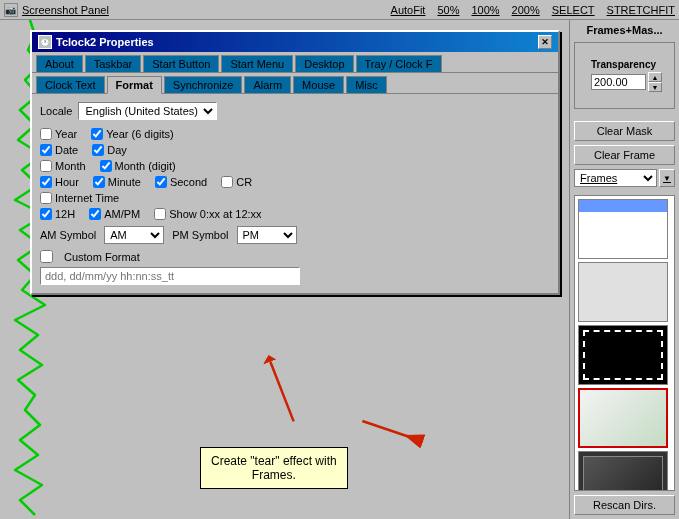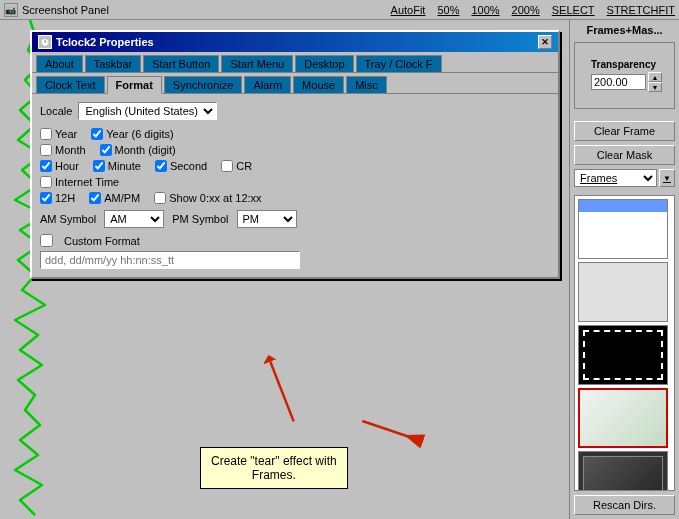--- a/index.html
+++ b/index.html
@@ -27,20 +27,21 @@
       height: 14px;
       background: #c0c0c0;
       margin-right: 4px;
       border: 1px solid #888;
       font-size: 9px;
       display: flex; align-items: center; justify-content: center;
     }
     .top-bar-title {
       font-size: 11px;
       flex: 1;
+      text-decoration: underline;
     }
     .top-bar-links {
       display: flex;
       gap: 12px;
       font-size: 11px;
     }
     .top-bar-links span {
       cursor: default;
     }
 
@@ -495,20 +496,30 @@
             <label class="checkbox-item">
               <input type="checkbox" style="">
               <span>Year</span>
             </label>
             <label class="checkbox-item">
               <input type="checkbox" checked="" style="">
               <span>Year (6 digits)</span>
             </label>
           </div>
 
+          <div class="checkbox-row">
+            <label class="checkbox-item">
+              <input type="checkbox" checked="" style="">
+              <span>Date</span>
+            </label>
+            <label class="checkbox-item">
+              <input type="checkbox" checked="" style="">
+              <span>Day</span>
+            </label>
+          </div>
 
           <div class="checkbox-row">
             <label class="checkbox-item">
               <input type="checkbox" style="">
               <span>Month</span>
             </label>
             <label class="checkbox-item">
               <input type="checkbox" checked="" style="">
               <span>Month (digit)</span>
             </label>
@@ -611,22 +622,22 @@
       <div class="transparency-label">Transparency</div>
       <div class="transparency-input-row">
         <input class="transparency-input" type="text" value="200.00" style="">
         <div class="spin-btns">
           <button class="spin-btn">▲</button>
           <button class="spin-btn">▼</button>
         </div>
       </div>
     </div>
 
+    <button class="win-btn">Clear Mask</button>
     <button class="win-btn">Clear Frame</button>
-    <button class="win-btn">Clear Mask</button>
 
     <div class="frames-row">
       <select class="frames-select">
         <option>Frames</option>
       </select>
       <div class="frames-dropdown-btn">▼</div>
     </div>
 
     <div class="frames-list">
       <div class="frame-thumb frame-thumb-1"></div>

